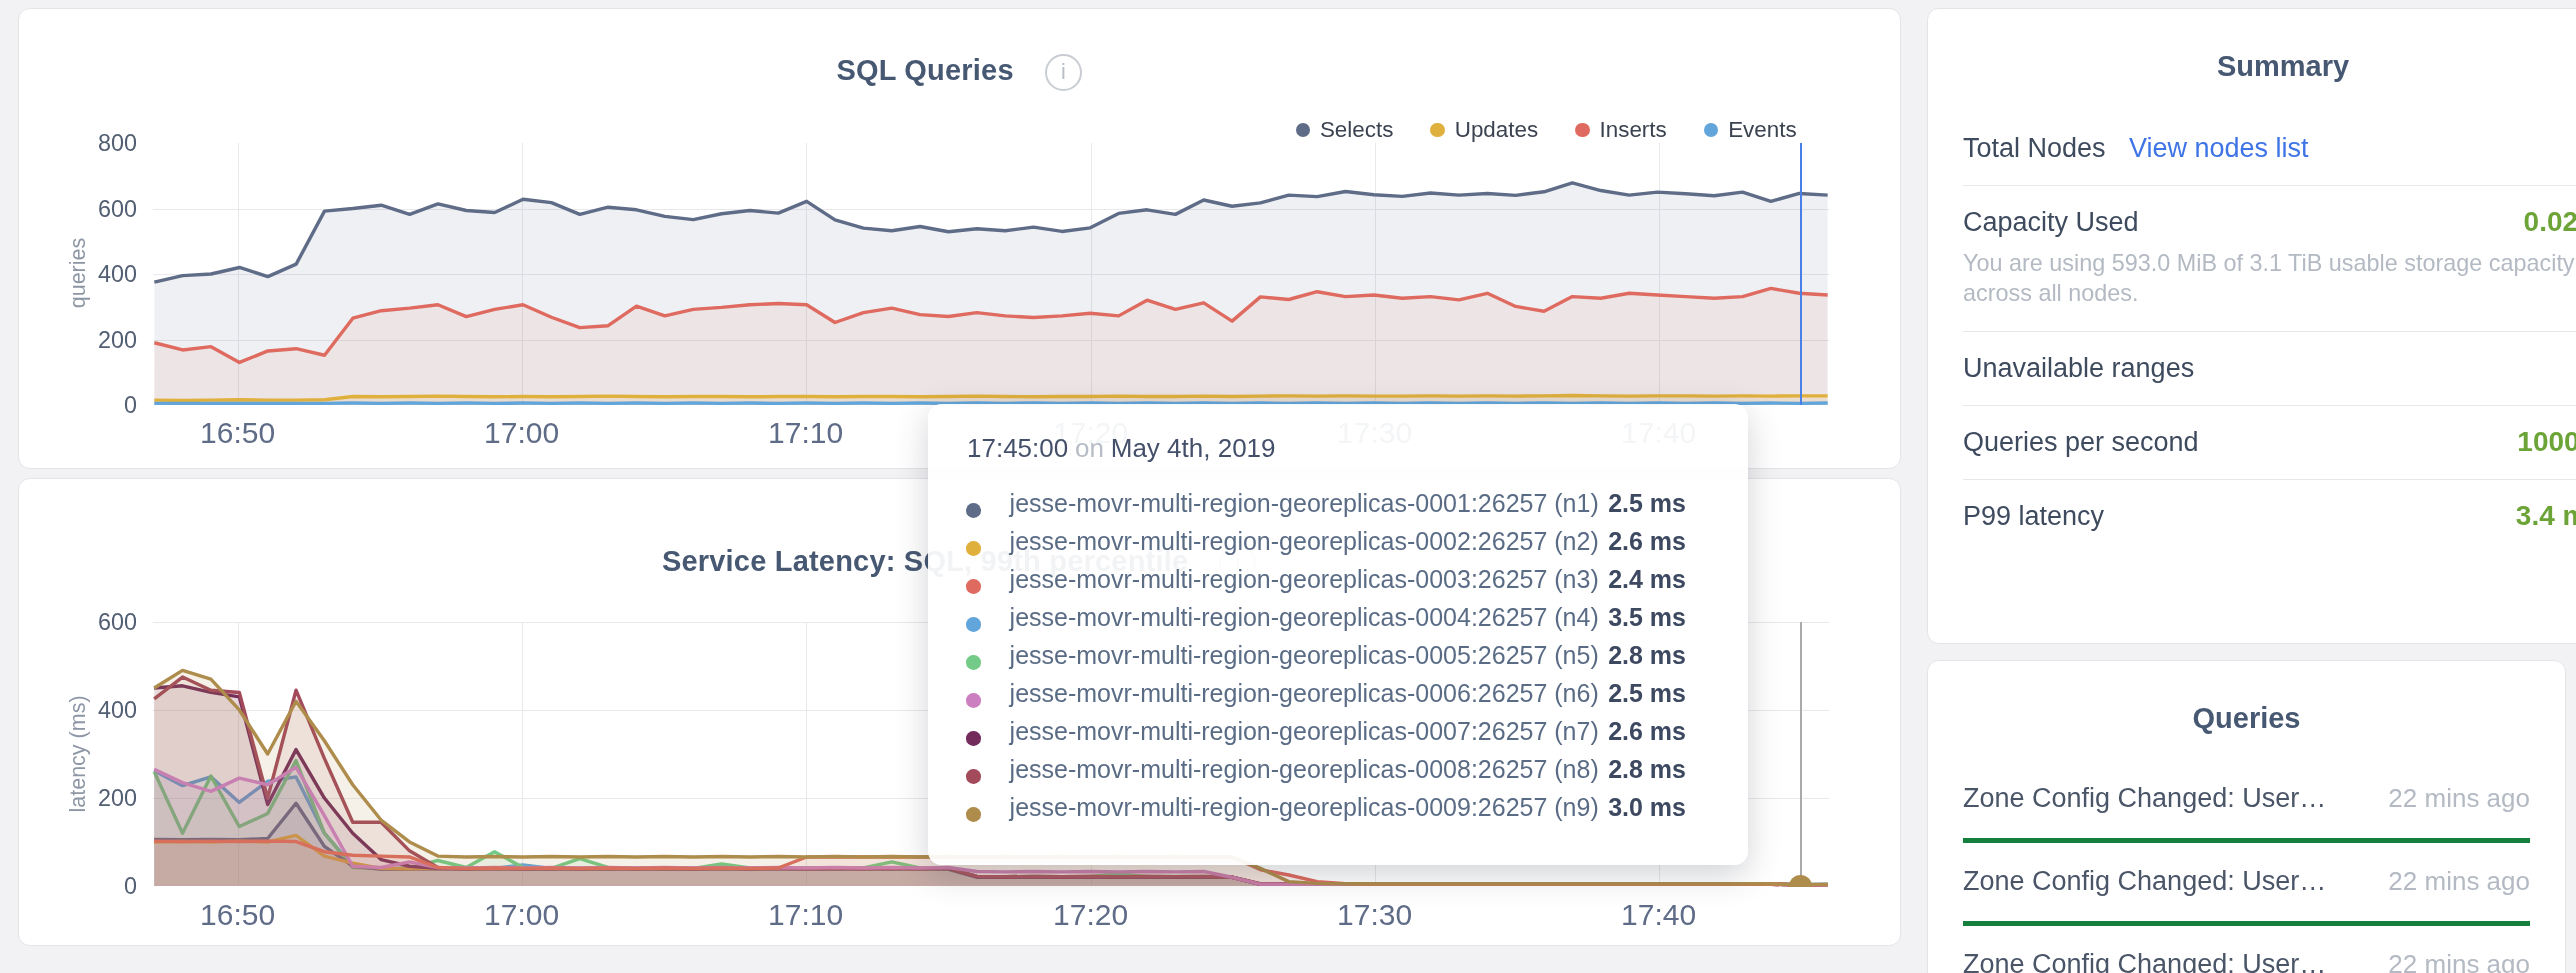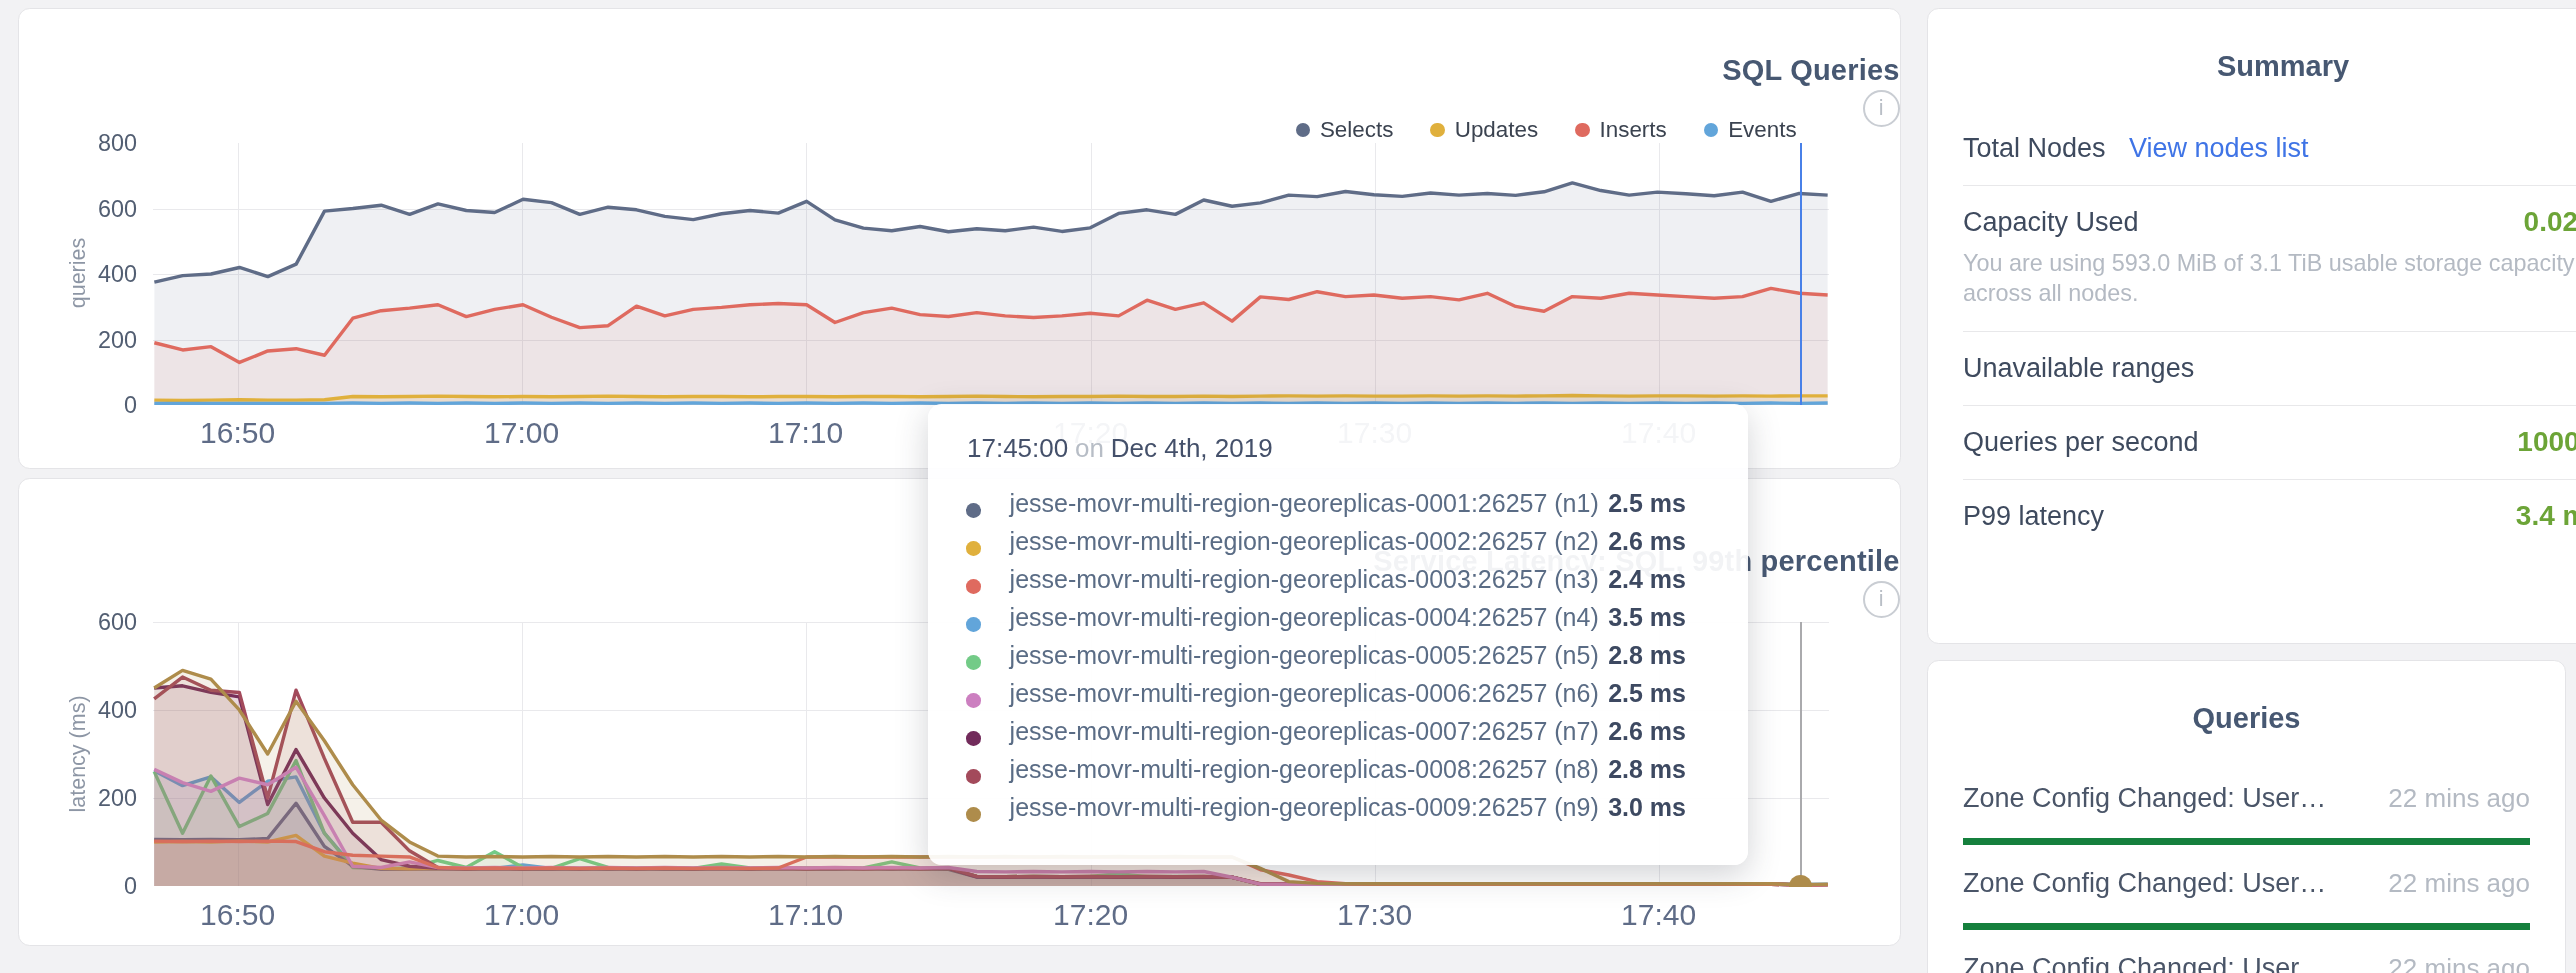--- a/index.html
+++ b/index.html
@@ -10,21 +10,21 @@
   }
   .panel{
     position:absolute;background:#ffffff;
     border:1px solid #e4e4e7;border-radius:11.7px;box-sizing:border-box;
   }
   #chart1{left:17.6px;top:7.8px;width:1883px;height:461px;}
   #chart2{left:17.6px;top:478px;width:1883px;height:468px;}
   #summary{left:1927px;top:7.8px;width:712px;height:636px;}
   #events{left:1927px;top:660px;width:639px;height:410px;}
 
-  .chart-title-row{position:absolute;left:0;right:0;display:flex;justify-content:center;align-items:flex-end;gap:3px;flex-direction:column;}
+  .chart-title-row{position:absolute;left:0;right:0;display:flex;justify-content:center;align-items:flex-start;gap:31px;}
   #chart1 .chart-title-row{top:45px;}
   #chart2 .chart-title-row{top:66px;}
   .chart-title{font-size:29px;font-weight:bold;color:#475872;letter-spacing:0.2px;}
   .info-icon{width:33px;height:33px;border:2px solid #c9cdd3;border-radius:50%;color:#b9bec6;
     font-size:21.5px;line-height:33px;text-align:center;flex:none;}
 
   .legend{position:absolute;top:108px;right:103px;display:flex;gap:37px;}
   .legend-item{display:flex;align-items:center;gap:9.8px;font-size:22.4px;color:#3b4350;}
   .legend-dot{width:14.6px;height:14.6px;border-radius:50%;flex:none;}
 
@@ -58,21 +58,21 @@
   .srows{margin:29px 35px 0;}
   .srow{padding:20.5px 0;border-bottom:1px solid #e8e8ea;}
   .srow:last-child{border-bottom:none;}
   .srow-main{display:flex;align-items:baseline;}
   .srow-label{font-size:27px;color:#3e4a5e;}
   .srow-link{font-size:27px;color:#3f74e6;margin-left:23.4px;cursor:pointer;}
   .srow-value{margin-left:auto;font-size:28px;color:#6ca437;font-weight:bold;}
   .srow-sub{margin:9.8px 0 2px;font-size:23.4px;line-height:30px;color:#b4bac3;}
 
   .erows{margin:25px 35px 0;}
-  .erow{display:flex;align-items:flex-start;padding:23.4px 0;border-bottom:7px solid #15803d;cursor:pointer;}
+  .erow{display:flex;align-items:flex-start;padding:23.4px 0;border-bottom:5px solid #15803d;cursor:pointer;}
   .erow-label{font-size:27px;color:#4a5568;}
   .erow-time{margin-left:auto;font-size:26px;color:#b4bac3;}
 </style>
 </head>
 <body>
 
 <div class="panel chart-panel" id="chart1">
   <div class="chart-title-row">
     <span class="chart-title">SQL Queries</span>
     <span class="info-icon">i</span>
@@ -234,21 +234,21 @@
     </div>
     <div class="erow">
       <span class="erow-label">Zone Config Changed: User…</span>
       <span class="erow-time">22 mins ago</span>
     </div>
   </div>
 </div>
 
 <div id="tooltip">
   <div class="tt-title">
-    <span>17:45:00</span><span class="tt-on">on</span><span>Dec 4th, 2019</span>
+    <span>17:45:00</span><span class="tt-on">on</span><span>May 4th, 2019</span>
   </div>
   <div class="tt-rows">
       <div class="tt-row">
         <span class="tt-dot" style="background: rgb(95, 108, 135);"></span>
         <span class="tt-name">jesse-movr-multi-region-georeplicas-0001:26257 (n1)</span>
         <span class="tt-val">2.5 ms</span>
       </div>
       <div class="tt-row">
         <span class="tt-dot" style="background: rgb(224, 176, 60);"></span>
         <span class="tt-name">jesse-movr-multi-region-georeplicas-0002:26257 (n2)</span>

